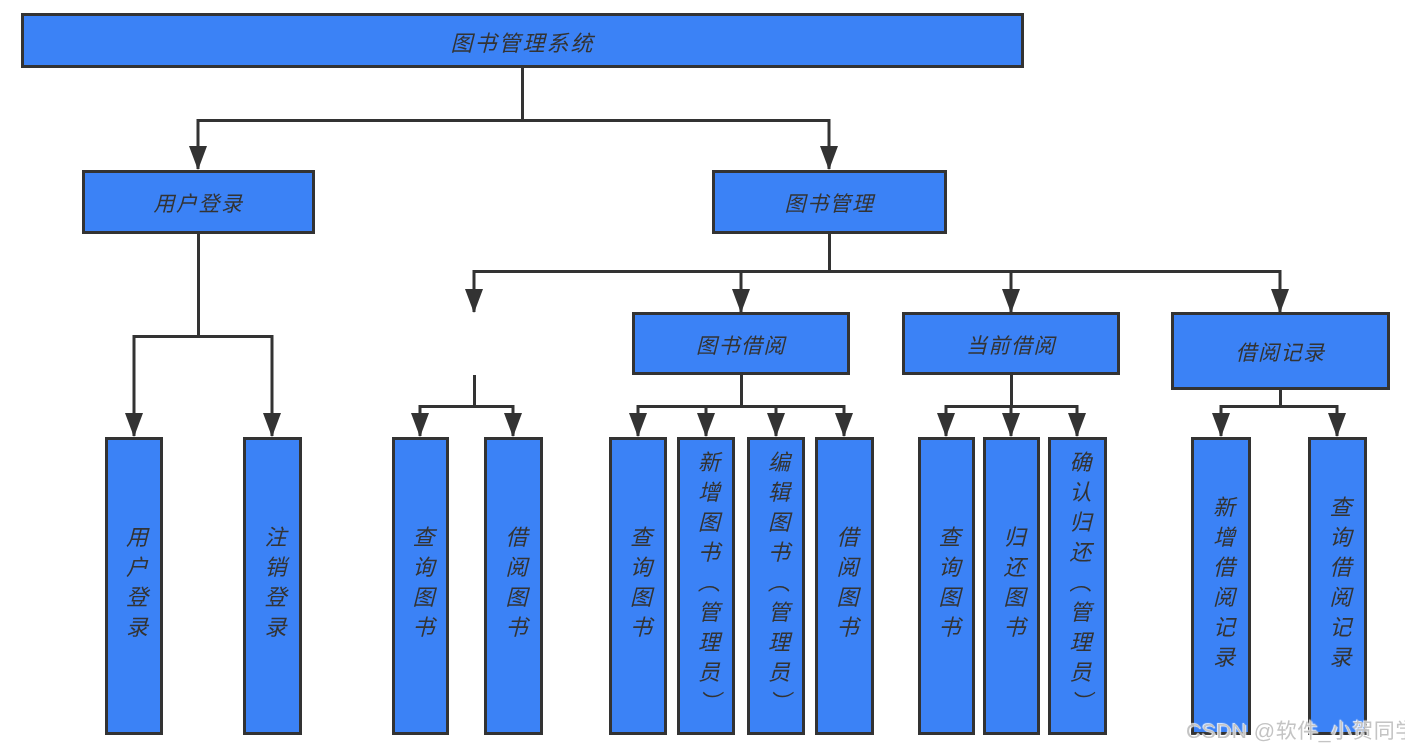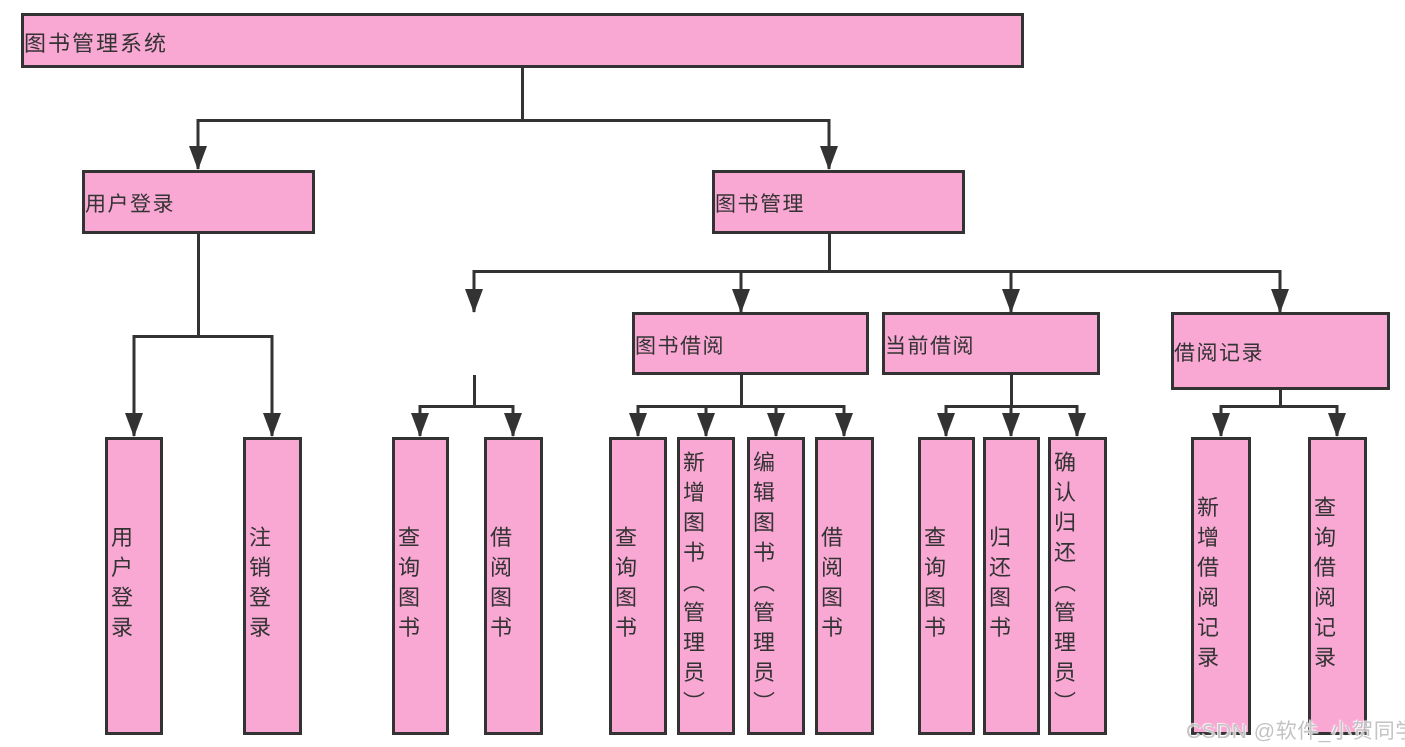--- a/index.html
+++ b/index.html
@@ -36,25 +36,26 @@
   .connectors path.cdrop {
     fill: none;
     stroke: var(--line);
     stroke-width: 3;
   }
   .arrowhead { fill: var(--line); }
   .node {
     position: absolute;
     box-sizing: border-box;
     border: 3px solid var(--line);
-    background: #f9a8d4;
+    background: #3b82f6;
     display: flex;
     align-items: center;
-    justify-content: flex-start;
+    justify-content: center;
     color: var(--text);
+    font-style: italic;
   }
   .node.h span {
     font-size: 21px;
     letter-spacing: 1.5px;
     white-space: nowrap;
   }
   .node.title span {
     font-size: 22px;
     letter-spacing: 2px;
   }
@@ -123,28 +124,28 @@
     <path class="cdrop" d="M1337 405 V436" marker-end="url(#arrow)"></path>
   </svg>
 
   <div class="node h title" style="left:21px; top:13px; width:1003px; height:55px;">
     <span>图书管理系统</span>
   </div>
 
   <div class="node h" style="left:82px; top:170px; width:233px; height:64px;">
     <span>用户登录</span>
   </div>
-  <div class="node h" style="left:712px; top:170px; width:253px; height:64px;">
+  <div class="node h" style="left:712px; top:170px; width:235px; height:64px;">
     <span>图书管理</span>
   </div>
 
-  <div class="node h" style="left:632px; top:312px; width:237px; height:63px;">
+  <div class="node h" style="left:632px; top:312px; width:218px; height:63px;">
     <span>图书借阅</span>
   </div>
-  <div class="node h" style="left:882px; top:312px; width:218px; height:63px;">
+  <div class="node h" style="left:902px; top:312px; width:218px; height:63px;">
     <span>当前借阅</span>
   </div>
   <div class="node h" style="left:1171px; top:312px; width:219px; height:78px;">
     <span>借阅记录</span>
   </div>
 
   <div class="node v" style="left:105px; top:437px; width:58px; height:298px;">
     <span>用户登录</span>
   </div>
   <div class="node v" style="left:243px; top:437px; width:59px; height:298px;">

